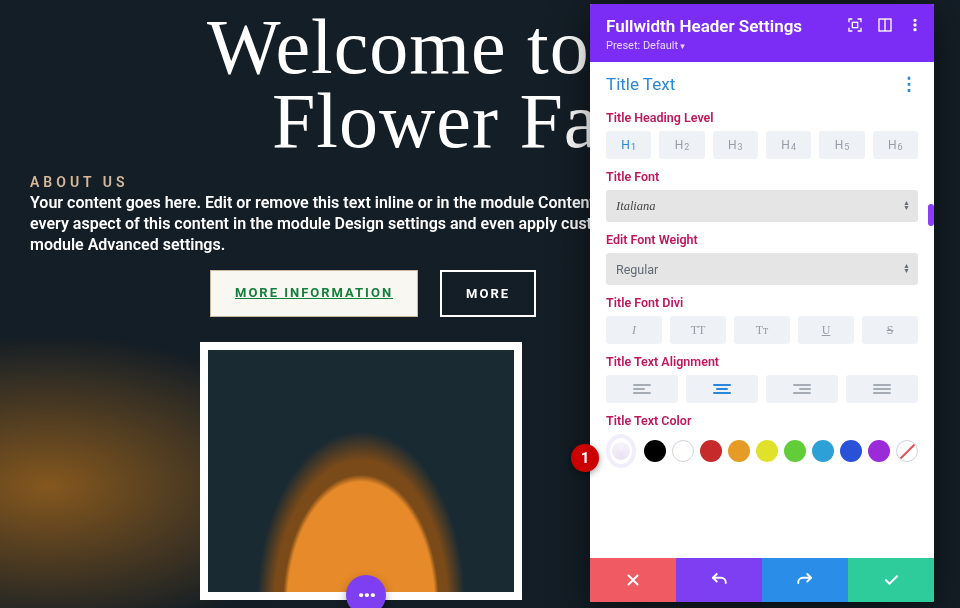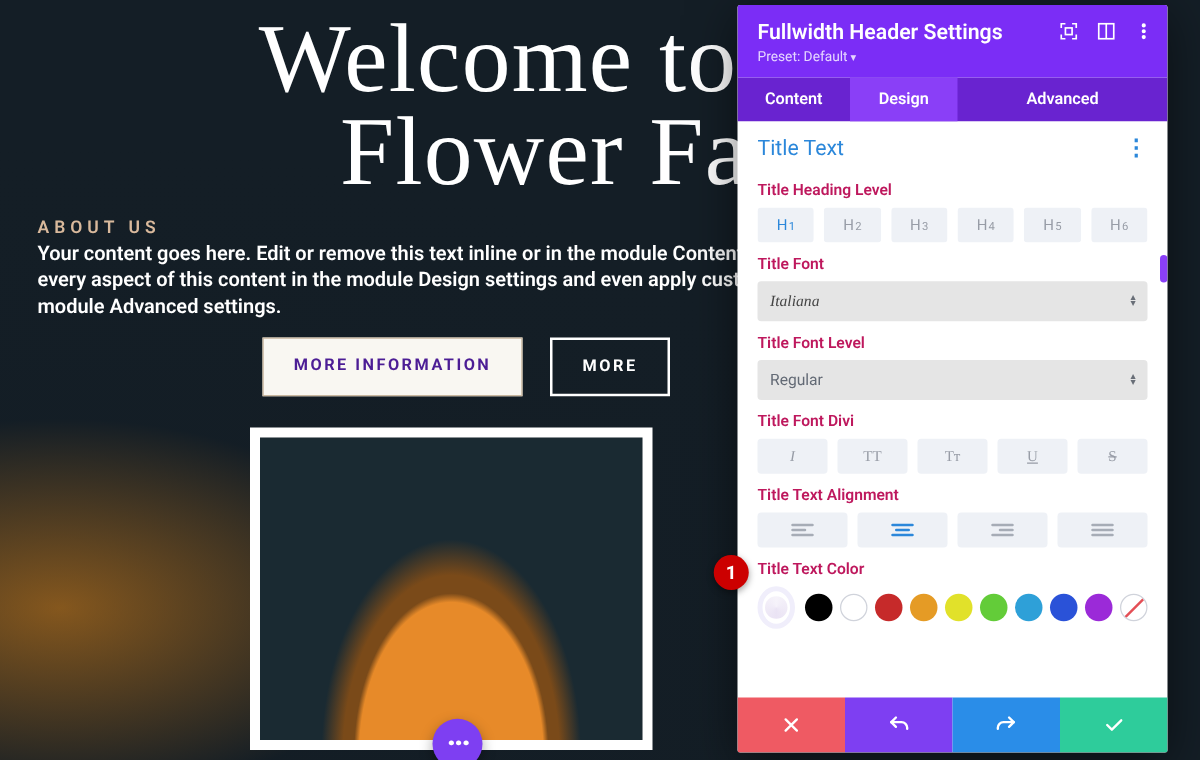--- a/index.html
+++ b/index.html
@@ -25,21 +25,21 @@
       color: #d9b99c; font-size: 14px; letter-spacing: 4px;
       font-weight: 600;
     }
     .about-us-text {
       position: absolute; left: 30px; top: 193px; width: 780px;
       color: #fff; font-size: 16px; line-height: 1.3; font-weight: 600;
     }
     .btn-row { position: absolute; left: 210px; top: 270px; display: flex; gap: 22px; }
     .btn { display: inline-block; padding: 14px 24px; font-size: 13px; letter-spacing: 2px;
            font-weight: 700; cursor: pointer; }
-    .btn-more { background: #f9f7f2; color: #4c1d95; border: 1px solid #c9b79e; }
+    .btn-more { background: #f9f7f2; color: #15803d; border: 1px solid #c9b79e; text-decoration: underline; }
     .btn-shop { background: transparent; color: #fff; border: 2px solid #fff; }
     .flower-img {
       position: absolute; left: 200px; top: 342px; width: 322px; height: 258px;
       border: 8px solid #fff; overflow: hidden;
       background: radial-gradient(ellipse at 50% 105%, #e78a29 0 34%, #7a4a19 36% 40%, #1a2a32 48% 100%);
     }
     .fab {
       position: absolute; left: 346px; top: 575px; width: 40px; height: 40px;
       border-radius: 50%; background: #7e3ff2; color: #fff;
       display: flex; align-items: center; justify-content: center; font-weight: 700;
@@ -188,25 +188,20 @@
       <div class="hicon">
         <svg viewBox="0 0 24 24">
             <circle cx="12" cy="5" r="1.5" fill="#fff"></circle>
             <circle cx="12" cy="12" r="1.5" fill="#fff"></circle>
             <circle cx="12" cy="19" r="1.5" fill="#fff"></circle>
           </svg>
       </div>
     </div>
   </div>
 
-  <div class="tabs">
-    <div class="tab content-tab">Content</div>
-    <div class="tab design-tab active">Design</div>
-    <div class="tab adv-tab">Advanced</div>
-  </div>
 
   <div class="panel-body">
     <div class="section-head">
       <div class="section-title">Title Text</div>
       <div class="sect-menu">⋮</div>
     </div>
 
     <div class="opt-label">Title Heading Level</div>
     <div class="heading-btns">
       <div class="hbtn active">
@@ -237,21 +232,21 @@
 
     <div class="opt-label">Title Font</div>
     <div class="select-box italic">
       <span>Italiana</span>
       <div class="select-arrows">
           <span>▲</span>
           <span>▼</span>
         </div>
     </div>
 
-    <div class="opt-label">Title Font Level</div>
+    <div class="opt-label">Edit Font Weight</div>
     <div class="select-box">
       <span>Regular</span>
       <div class="select-arrows">
           <span>▲</span>
           <span>▼</span>
         </div>
     </div>
 
     <div class="opt-label">Title Font Divi</div>
     <div class="style-btns">

